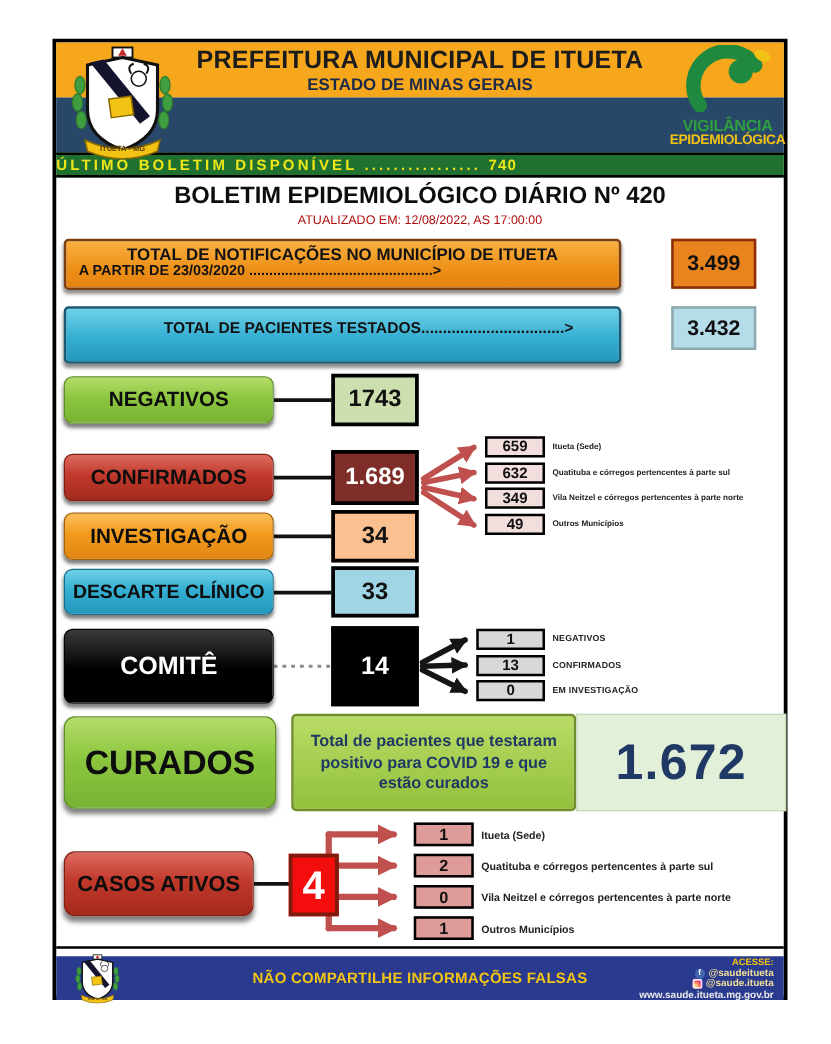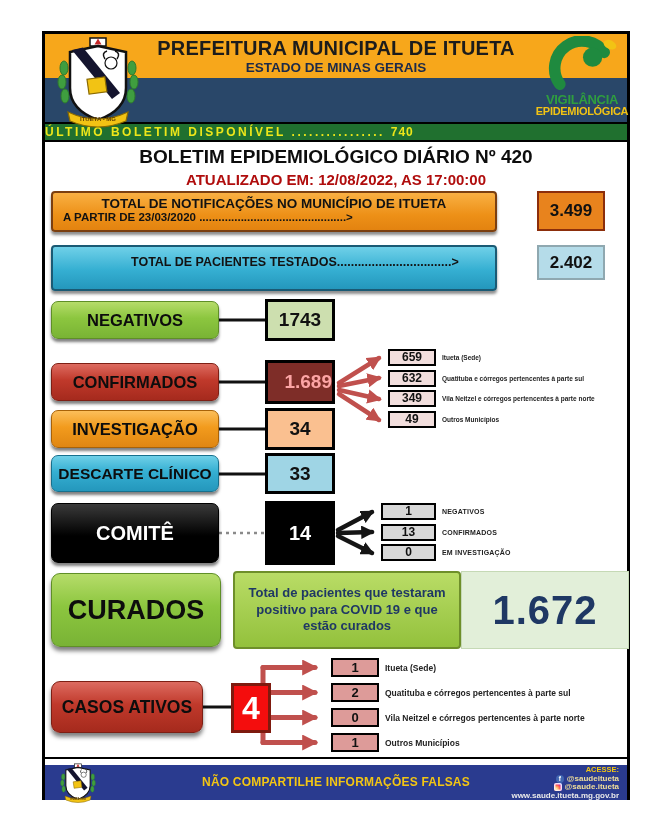--- a/index.html
+++ b/index.html
@@ -20,22 +20,22 @@
     font-weight:800;color:#1c2a4a;}
   .committee{position:absolute;left:100px;top:48px;width:380px;text-align:center;color:#fff;
     font-weight:700;font-size:15.5px;line-height:20px;}
   .crest{position:absolute;left:10px;top:2px;width:86px;height:92px;}
   .vlogo{position:absolute;left:489px;top:2px;width:96px;height:84px;text-align:center;}
   .vlogo .l1{font-size:13px;font-weight:800;color:#2F9E3F;letter-spacing:-.3px;line-height:12px;}
   .vlogo .l2{font-size:11px;font-weight:800;color:#F2C314;letter-spacing:-.3px;line-height:11px;}
   
   .doc-title{position:absolute;left:0;top:112px;width:100%;text-align:center;font-size:19px;
     font-weight:800;color:#0d0d0d;}
-  .doc-updated{position:absolute;left:0;top:137px;width:100%;text-align:center;font-size:15px;
-    font-weight:700;color:#b00d0d;}
+  .doc-updated{position:absolute;left:0;top:137px;width:100%;text-align:center;font-size:10px;
+    font-weight:400;color:#b00d0d;}
   
   .bar{position:absolute;left:6px;width:446px;border-radius:4px;box-sizing:border-box;
     box-shadow:0 3px 3px rgba(0,0,0,.45);color:#121212;}
   .bar-orange{top:157px;height:41px;background:linear-gradient(180deg,#F9B043,#ED9017 60%,#E38310);
     border:2px solid #7B3F10;padding:3px 8px 0 8px;}
   .bar-orange .l1{font-size:13.5px;font-weight:700;text-align:center;}
   .bar-orange .l2{font-size:11.5px;font-weight:700;text-align:left;padding-left:2px;}
   .bar-blue{top:211px;height:46px;background:linear-gradient(180deg,#6FD0E8,#35AFD2 55%,#2497BC);
     border:2px solid #1A5A74;font-size:12.5px;font-weight:700;line-height:31px;padding-left:78px;}
   .valbox{position:absolute;left:492px;width:68px;box-sizing:border-box;text-align:center;
@@ -195,27 +195,27 @@
 
     <div class="bar bar-orange">
       <div class="l1">TOTAL DE NOTIFICAÇÕES NO MUNICÍPIO DE ITUETA</div>
       <div class="l2">A PARTIR DE 23/03/2020 ..............................................&gt;</div>
     </div>
     <div class="valbox val-orange">3.499</div>
 
     <div class="bar bar-blue">
       <span>TOTAL DE PACIENTES TESTADOS.................................&gt;</span>
     </div>
-    <div class="valbox val-blue">2.402</div>
+    <div class="valbox val-blue">3.432</div>
 
     <div class="pill pill-green" style="top:267px;height:38px;line-height:36px;">NEGATIVOS</div>
     <div class="sq" style="top:265px;height:42px;line-height:36px;background:#CDDFAF;">1743</div>
 
     <div class="pill pill-red" style="top:329px;height:38px;line-height:36px;">CONFIRMADOS</div>
-    <div class="sq" style="top:326px;height:44px;line-height:38px;background:#7E2D28;color:#fca5a5;text-align:right;">1.689</div>
+    <div class="sq" style="top:326px;height:44px;line-height:38px;background:#7E2D28;color:#ffffff;">1.689</div>
     <div class="minirow" style="left:343px;top:315px;">
       <div class="minibox mini-pink">659</div>
       <div class="minilbl lbl-tiny">Itueta (Sede)</div>
     </div>
     <div class="minirow" style="left:343px;top:335.5px;">
       <div class="minibox mini-pink">632</div>
       <div class="minilbl lbl-tiny">Quatituba e córregos pertencentes à parte sul</div>
     </div>
     <div class="minirow" style="left:343px;top:356px;">
       <div class="minibox mini-pink">349</div>

